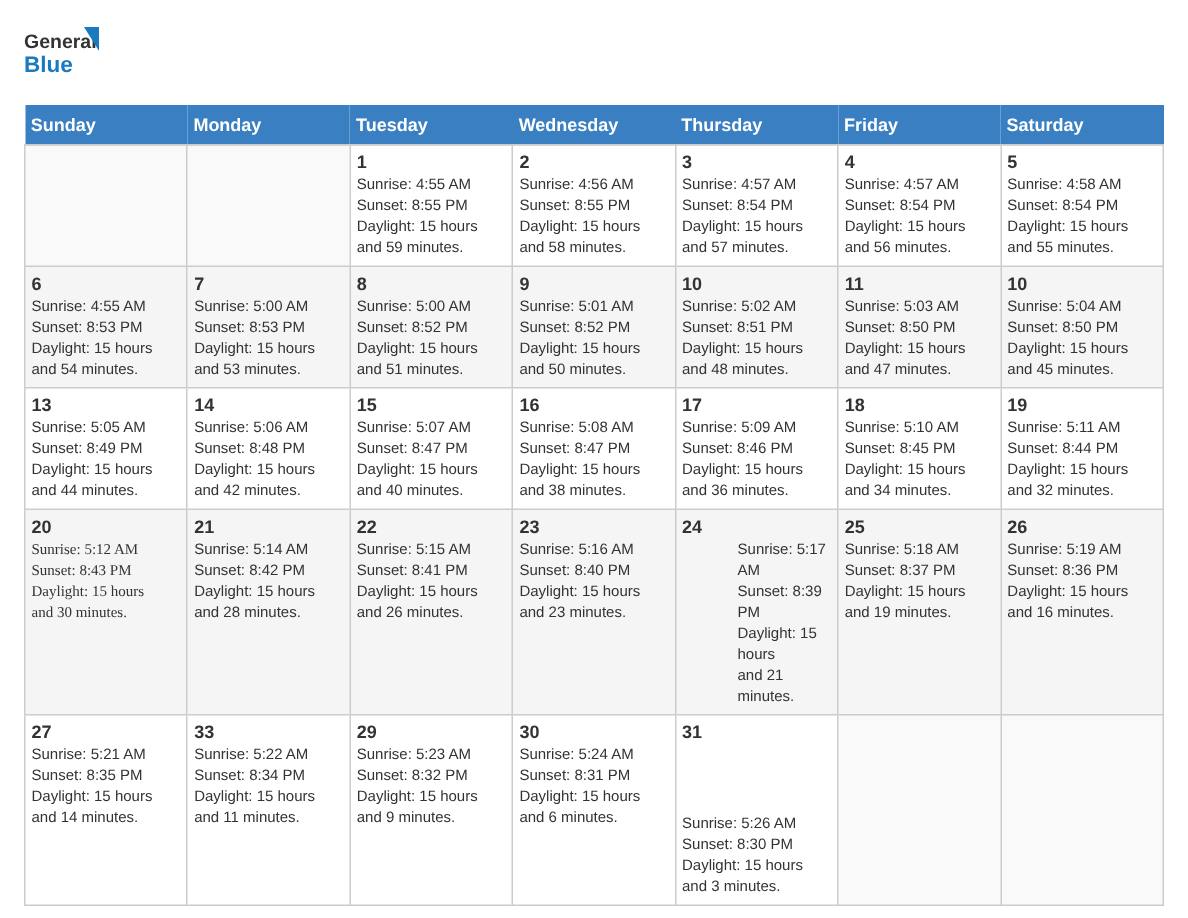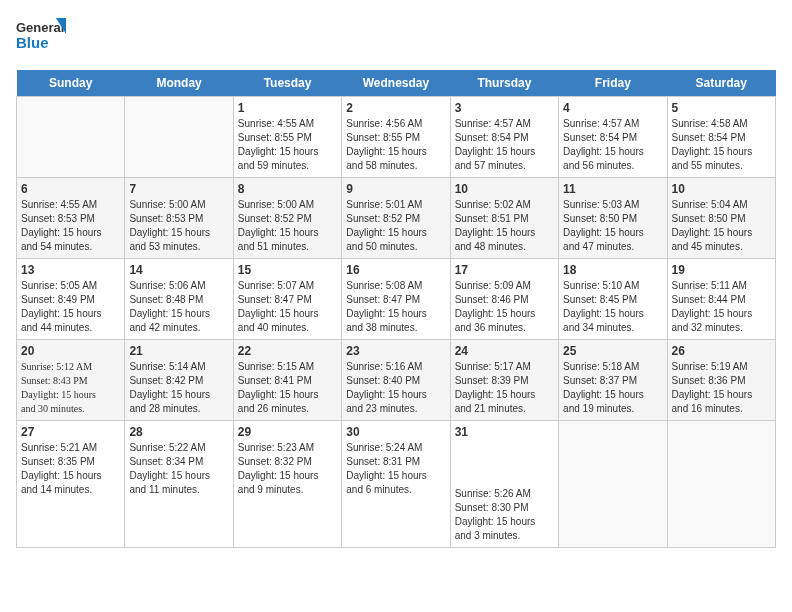--- a/index.html
+++ b/index.html
@@ -33,21 +33,21 @@
     }
     .calendar {
       width: 100%;
       border-collapse: collapse;
       font-size: 11px;
     }
     .calendar th {
       background: #3a7fc1;
       color: #fff;
       padding: 6px 4px;
-      text-align: center;
+      text-align: left;
       font-size: 12px;
       font-weight: bold;
     }
     .calendar td {
       border: 1px solid #ccc;
       vertical-align: top;
       padding: 4px;
       width: 108px;
       min-height: 80px;
       color: #333;
@@ -262,21 +262,21 @@
         </td>
         <td>
           <span class="day-num">23</span>
           <div class="day-info" style="white-space: pre-line;">Sunrise: 5:16 AM
 Sunset: 8:40 PM
 Daylight: 15 hours
 and 23 minutes.</div>
         </td>
         <td>
           <span class="day-num">24</span>
-          <div class="day-info" style="white-space: pre-line;">Sunrise: 5:17 AM
+          <div class="day-info" style="white-space: pre-line; margin-left: 37px;">Sunrise: 5:17 AM
 Sunset: 8:39 PM
 Daylight: 15 hours
 and 21 minutes.</div>
         </td>
         <td>
           <span class="day-num">25</span>
           <div class="day-info" style="white-space: pre-line;">Sunrise: 5:18 AM
 Sunset: 8:37 PM
 Daylight: 15 hours
 and 19 minutes.</div>
@@ -291,21 +291,21 @@
       </tr>
       <tr>
         <td>
           <span class="day-num">27</span>
           <div class="day-info" style="white-space: pre-line;">Sunrise: 5:21 AM
 Sunset: 8:35 PM
 Daylight: 15 hours
 and 14 minutes.</div>
         </td>
         <td>
-          <span class="day-num">28</span>
+          <span class="day-num">33</span>
           <div class="day-info" style="white-space: pre-line;">Sunrise: 5:22 AM
 Sunset: 8:34 PM
 Daylight: 15 hours
 and 11 minutes.</div>
         </td>
         <td>
           <span class="day-num">29</span>
           <div class="day-info" style="white-space: pre-line;">Sunrise: 5:23 AM
 Sunset: 8:32 PM
 Daylight: 15 hours

